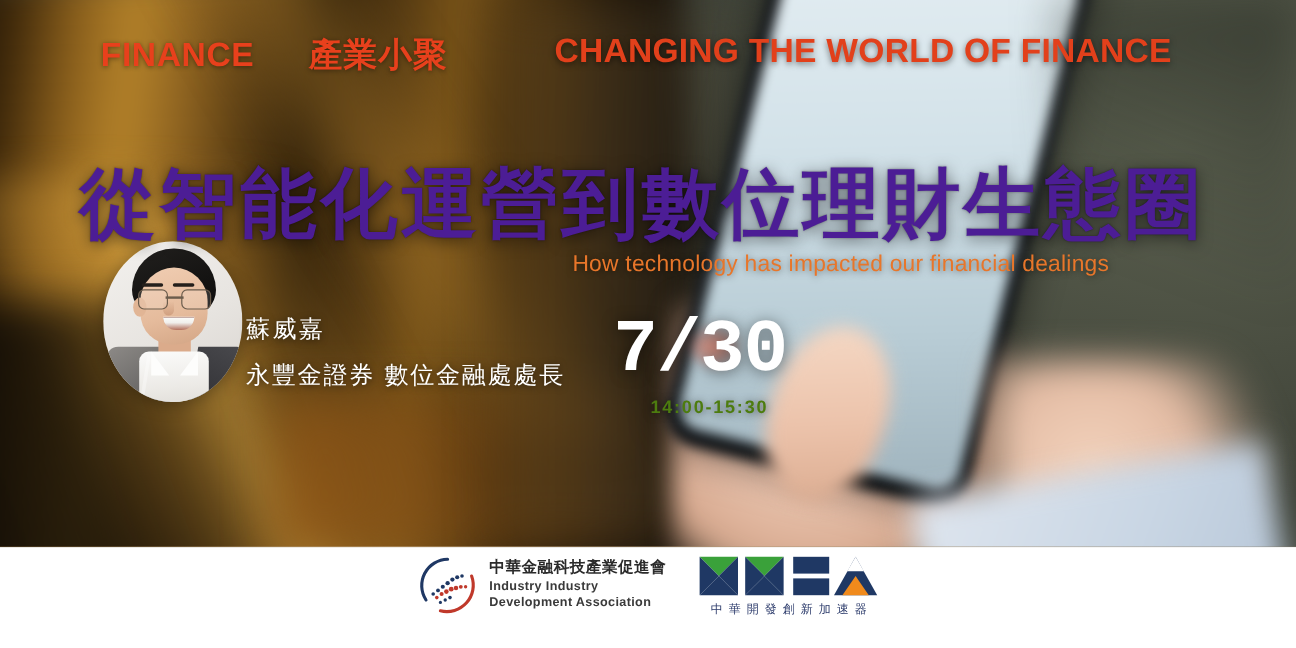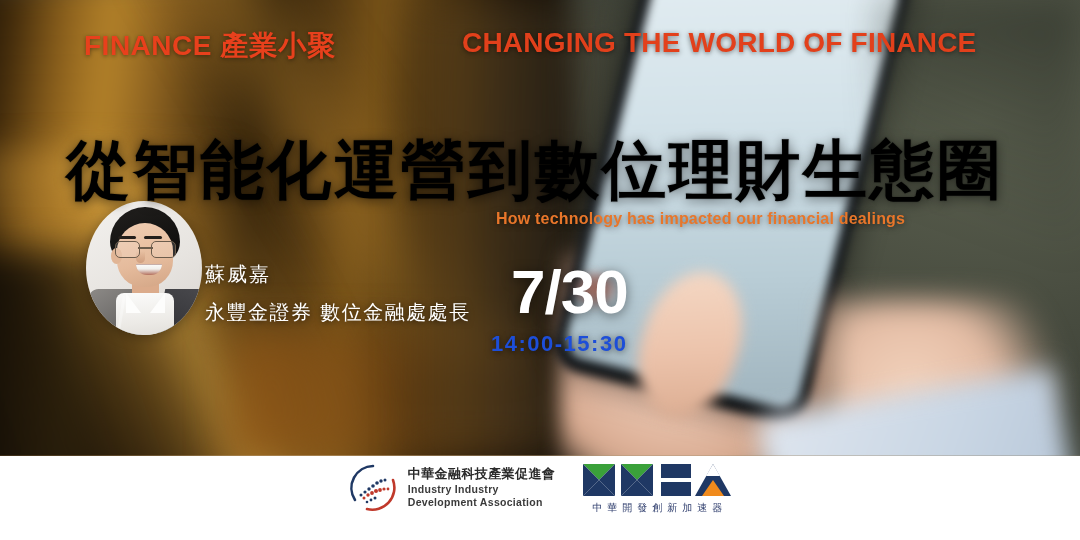--- a/index.html
+++ b/index.html
@@ -236,70 +236,72 @@
   .kicker-left{
     position:absolute;left:84px;top:27px;
     font-size:28px;font-weight:700;letter-spacing:.5px;
     color:#e8401c;
     text-shadow:0 1px 4px rgba(0,0,0,.45);
     white-space:nowrap;
   }
   .kicker-left .cjk{
     font-family:Liberation Serif, serif;
     letter-spacing:1px;
+    margin-left:37px;
   }
   .kicker-right{
     position:absolute;left:462px;top:27px;
     font-size:28px;font-weight:700;letter-spacing:.2px;
     color:#e2401b;
     text-shadow:0 1px 5px rgba(0,0,0,.5);
     white-space:nowrap;
   }
   .main-title{
     position:absolute;left:66px;top:84px;
     font-family:Liberation Serif, serif;
     font-size:64px;font-weight:700;letter-spacing:3px;
-    color:#000000;
+    color:#4c1d95;
     text-shadow:0 2px 12px rgba(0,0,0,.55), 0 0 2px rgba(0,0,0,.4);
     white-space:nowrap;
   }
   .speaker-name{
     position:absolute;left:205px;top:261px;
     font-family:"DejaVu Sans","Liberation Sans",sans-serif;
     font-size:20px;font-weight:400;letter-spacing:2px;
     color:#ffffff;
     text-shadow:0 1px 6px rgba(0,0,0,.6);
     white-space:nowrap;
   }
   .speaker-title{
     position:absolute;left:205px;top:299px;
     font-family:"DejaVu Sans","Liberation Sans",sans-serif;
     font-size:20px;font-weight:400;letter-spacing:1.5px;
     color:#ffffff;
     text-shadow:0 1px 6px rgba(0,0,0,.6);
     white-space:nowrap;
   }
   .sub-en{
-    position:absolute;left:496px;top:210px;
-    font-size:16px;font-weight:700;letter-spacing:.2px;
+    position:absolute;left:477px;top:210px;
+    font-size:19px;font-weight:400;letter-spacing:.2px;
     color:#e8762a;
     text-shadow:0 1px 6px rgba(0,0,0,.5);
     white-space:nowrap;
   }
   .date-big{
     position:absolute;left:511px;top:256px;
     font-size:62px;font-weight:700;letter-spacing:-1px;
     color:#ffffff;
     text-shadow:0 2px 12px rgba(0,0,0,.5);
     white-space:nowrap;
+    font-family:Liberation Mono, monospace;
   }
   .time-small{
-    position:absolute;left:491px;top:331px;
-    font-size:22px;font-weight:700;letter-spacing:1.5px;
-    color:#1d4ed8;
+    position:absolute;left:542px;top:331px;
+    font-size:15px;font-weight:700;letter-spacing:1.5px;
+    color:#4d7c0f;
     text-shadow:0 1px 7px rgba(0,0,0,.6);
     white-space:nowrap;
   }
 
   
   .footer{
     position:absolute;left:0;top:456px;width:1080px;height:64px;
     background:#ffffff;
     display:flex;align-items:center;justify-content:center;
     gap:26px;

